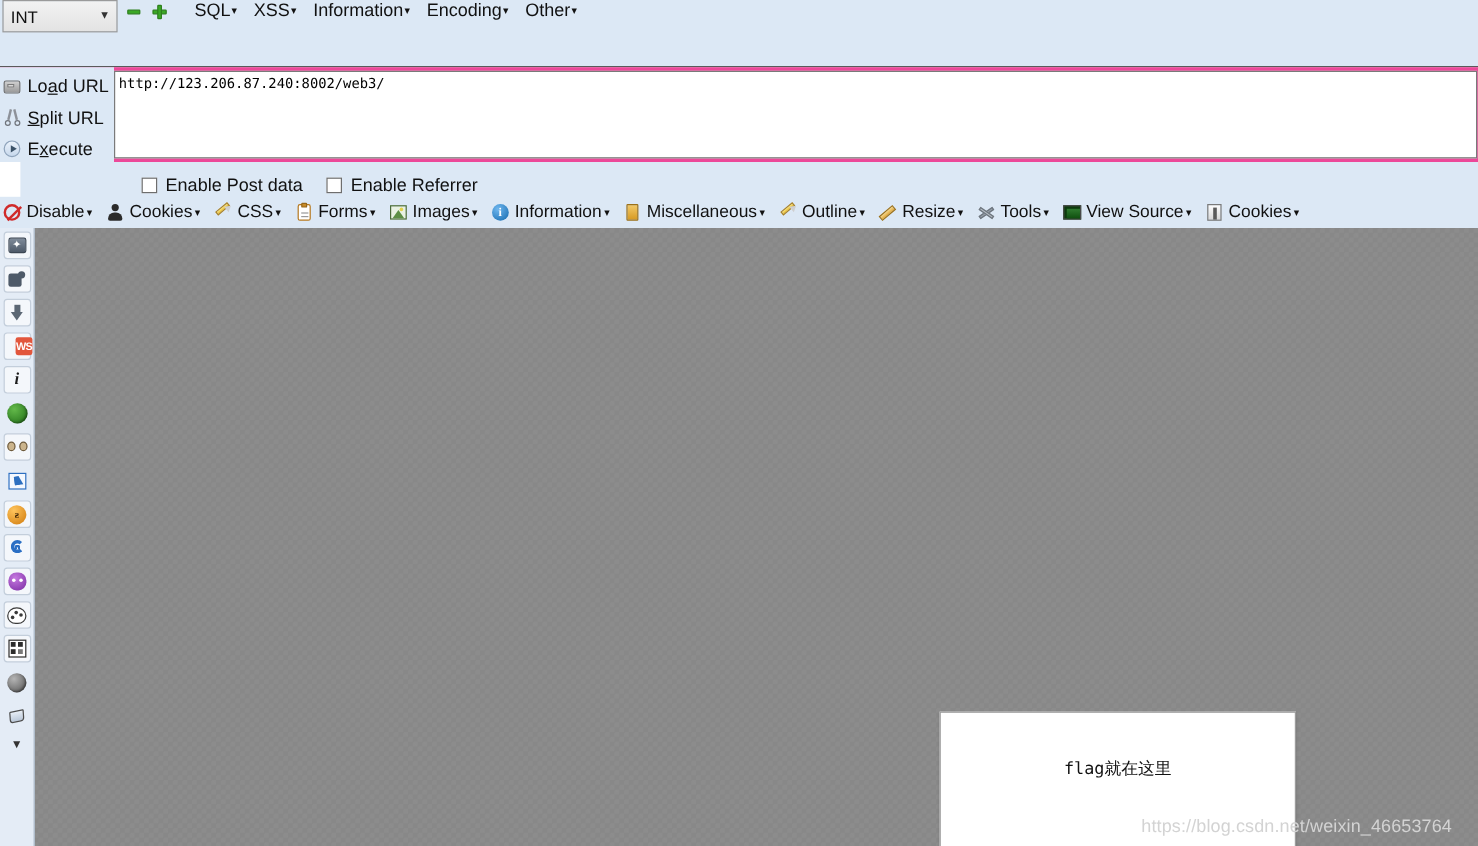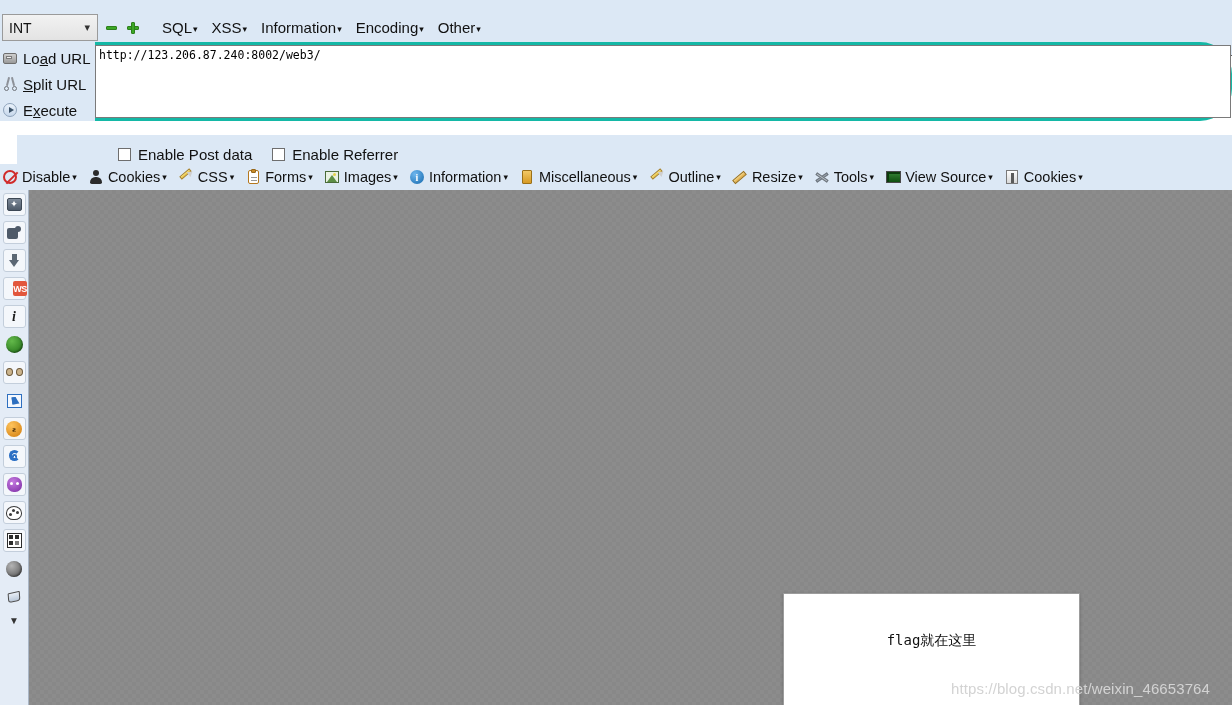--- a/index.html
+++ b/index.html
@@ -15,21 +15,21 @@
     background: #ffffff;
   }
 
   
   .hb-row1 {
     position: absolute; left: 0; top: 0;
     width: 1232px; height: 56px;
     background: #dce8f5;
     border-bottom: 1px solid #5a5a5a;
     box-sizing: border-box;
-    display: flex; align-items: center;
+    display: flex; align-items: flex-start;
   }
   .hb-select {
     margin-left: 2px;
     width: 96px; height: 27px;
     background: linear-gradient(#f2f2f2, #e3e3e3);
     border: 1px solid #9a9a9a;
     box-sizing: border-box;
     display: flex; align-items: center;
     font-size: 14px; color: #111;
     padding-left: 6px;
@@ -64,25 +64,24 @@
     font-size: 15px; color: #111;
     margin-left: 14px;
     white-space: nowrap;
     cursor: default;
   }
   .hb-menu .caret { font-size: 9px; vertical-align: middle; margin-left: 1px; }
   .hb-menus { display: flex; align-items: center; margin-left: 6px; }
 
   
   .hb-row2 {
-    position: absolute; left: 0; top: 42px;
+    position: absolute; left: 0; top: 56px;
     width: 1232px; height: 79px;
-    background: #14b8a6;
+    background: #ec4899;
     display: flex;
-    border-radius: 32px;
   }
   .hb-actions {
     width: 95px; height: 79px;
     background: #dce8f5;
     box-sizing: border-box;
     padding-top: 3px;
   }
   .hb-action {
     height: 26px;
     display: flex; align-items: center;

